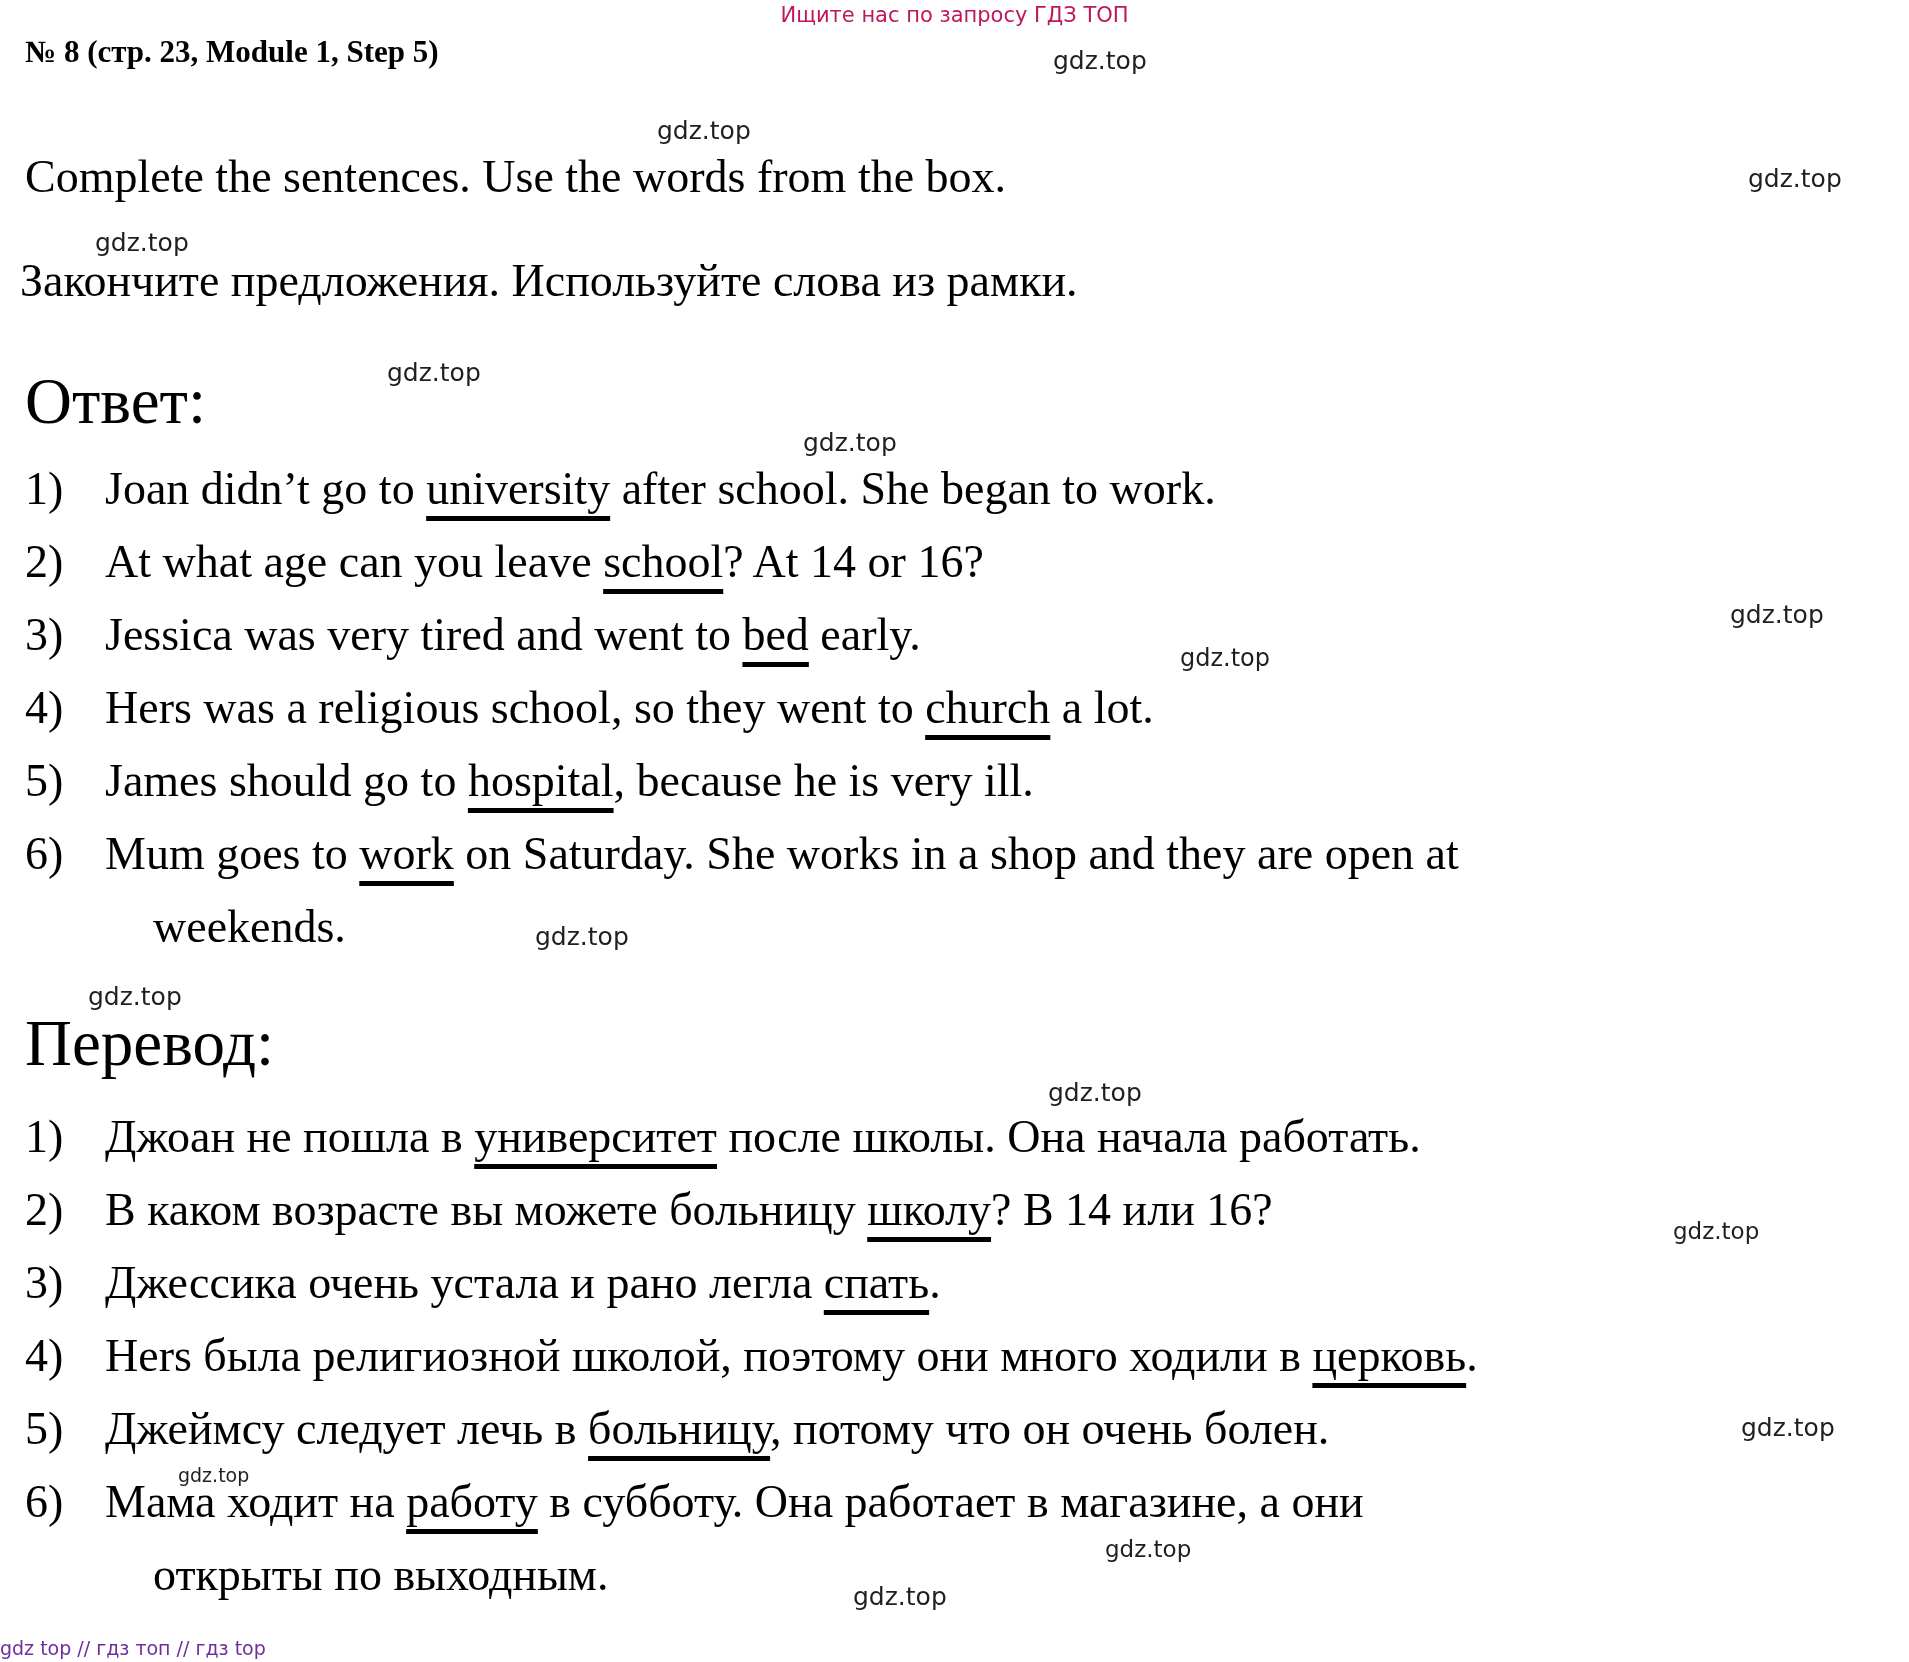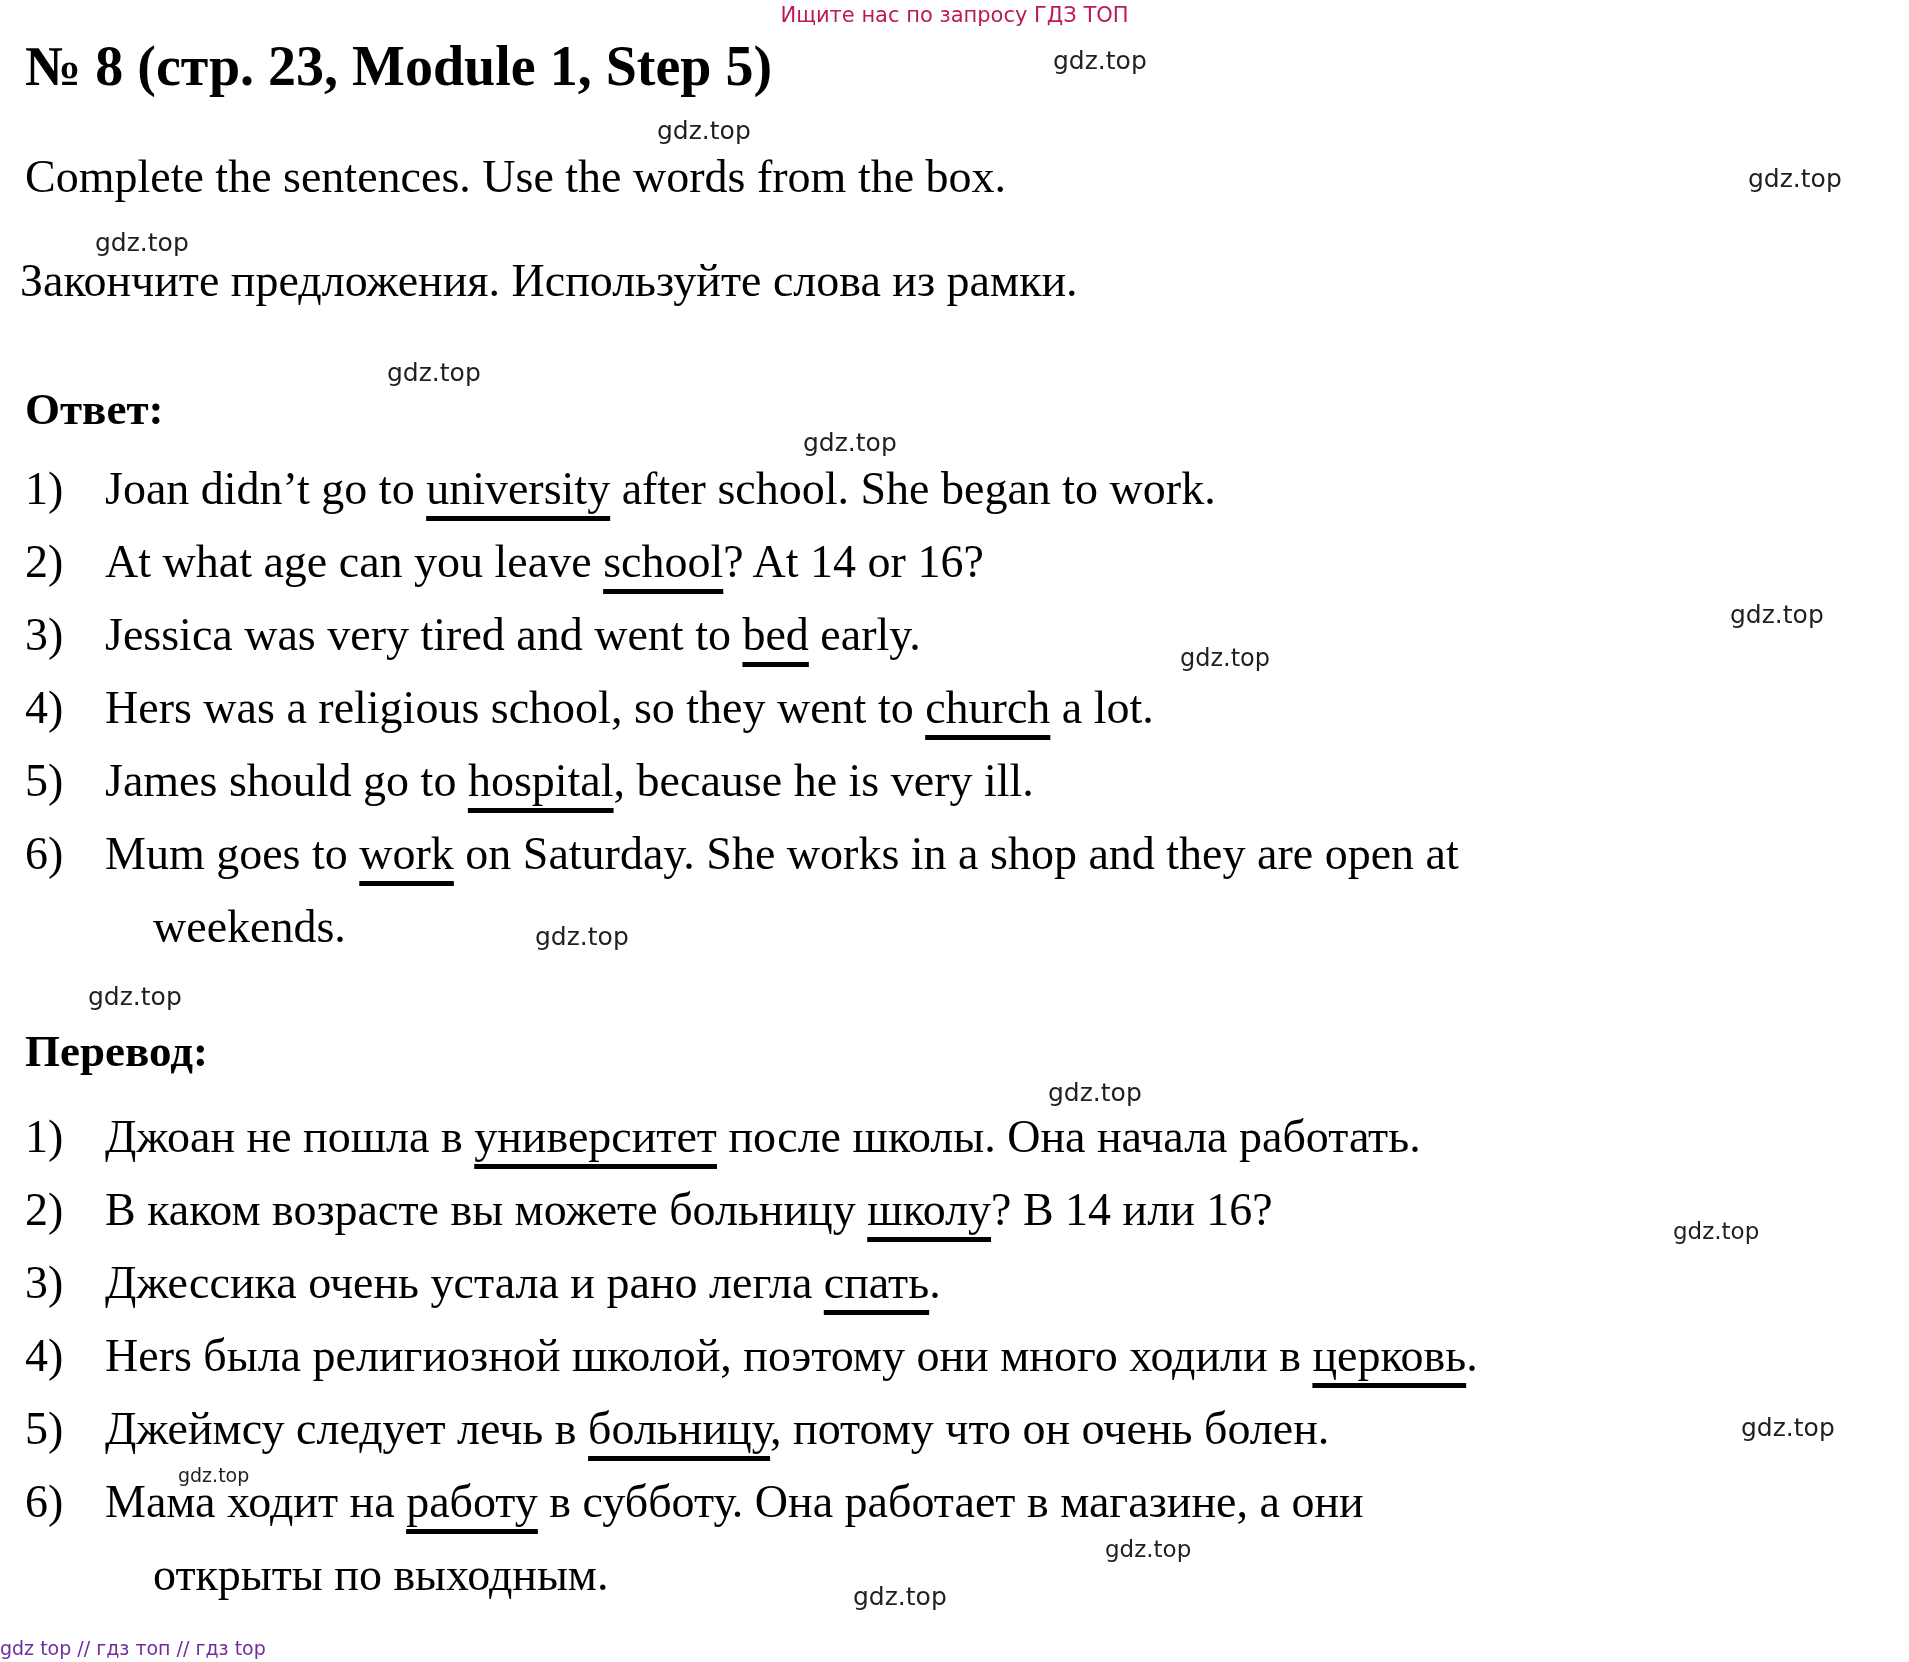--- a/index.html
+++ b/index.html
@@ -5,25 +5,25 @@
   html, body { margin: 0; padding: 0; background: #ffffff; }
   .page {
     position: relative; width: 1909px; height: 1662px; background: #ffffff;
     font-family: "Liberation Serif", "DejaVu Serif", serif; color: #000000; overflow: hidden;
   }
   .promo-top {
     position: absolute; top: 3px; left: 0; width: 100%; text-align: center;
     font-family: "DejaVu Sans", "Liberation Sans", sans-serif; font-size: 21px;
     color: #3ec44e; text-decoration: none; cursor: pointer;
   }
-  .heading { position: absolute; left: 25px; top: 34px; font-size: 56px; font-weight: bold; white-space: nowrap; }
+  .heading { position: absolute; left: 25px; top: 34px; font-size: 31px; font-weight: bold; white-space: nowrap; }
   .task { position: absolute; font-size: 46px; white-space: nowrap; }
   .task-en { left: 25px; top: 150px; }
   .task-ru { left: 20px; top: 254px; }
-  .section { position: absolute; left: 25px; font-size: 45px; font-weight: bold; margin-top: 19px; }
+  .section { position: absolute; left: 25px; font-size: 65px; font-weight: normal; }
   .section-answer { top: 364px; }
   .section-translation { top: 1006px; }
   .list {
     position: absolute; left: 25px; width: 1845px; margin: 0; padding: 0;
     list-style: none; font-size: 46px; line-height: 73px;
   }
   .list-en { top: 452px; }
   .list-ru { top: 1100px; }
   .item { display: flex; }
   .num { flex: 0 0 80px; }

